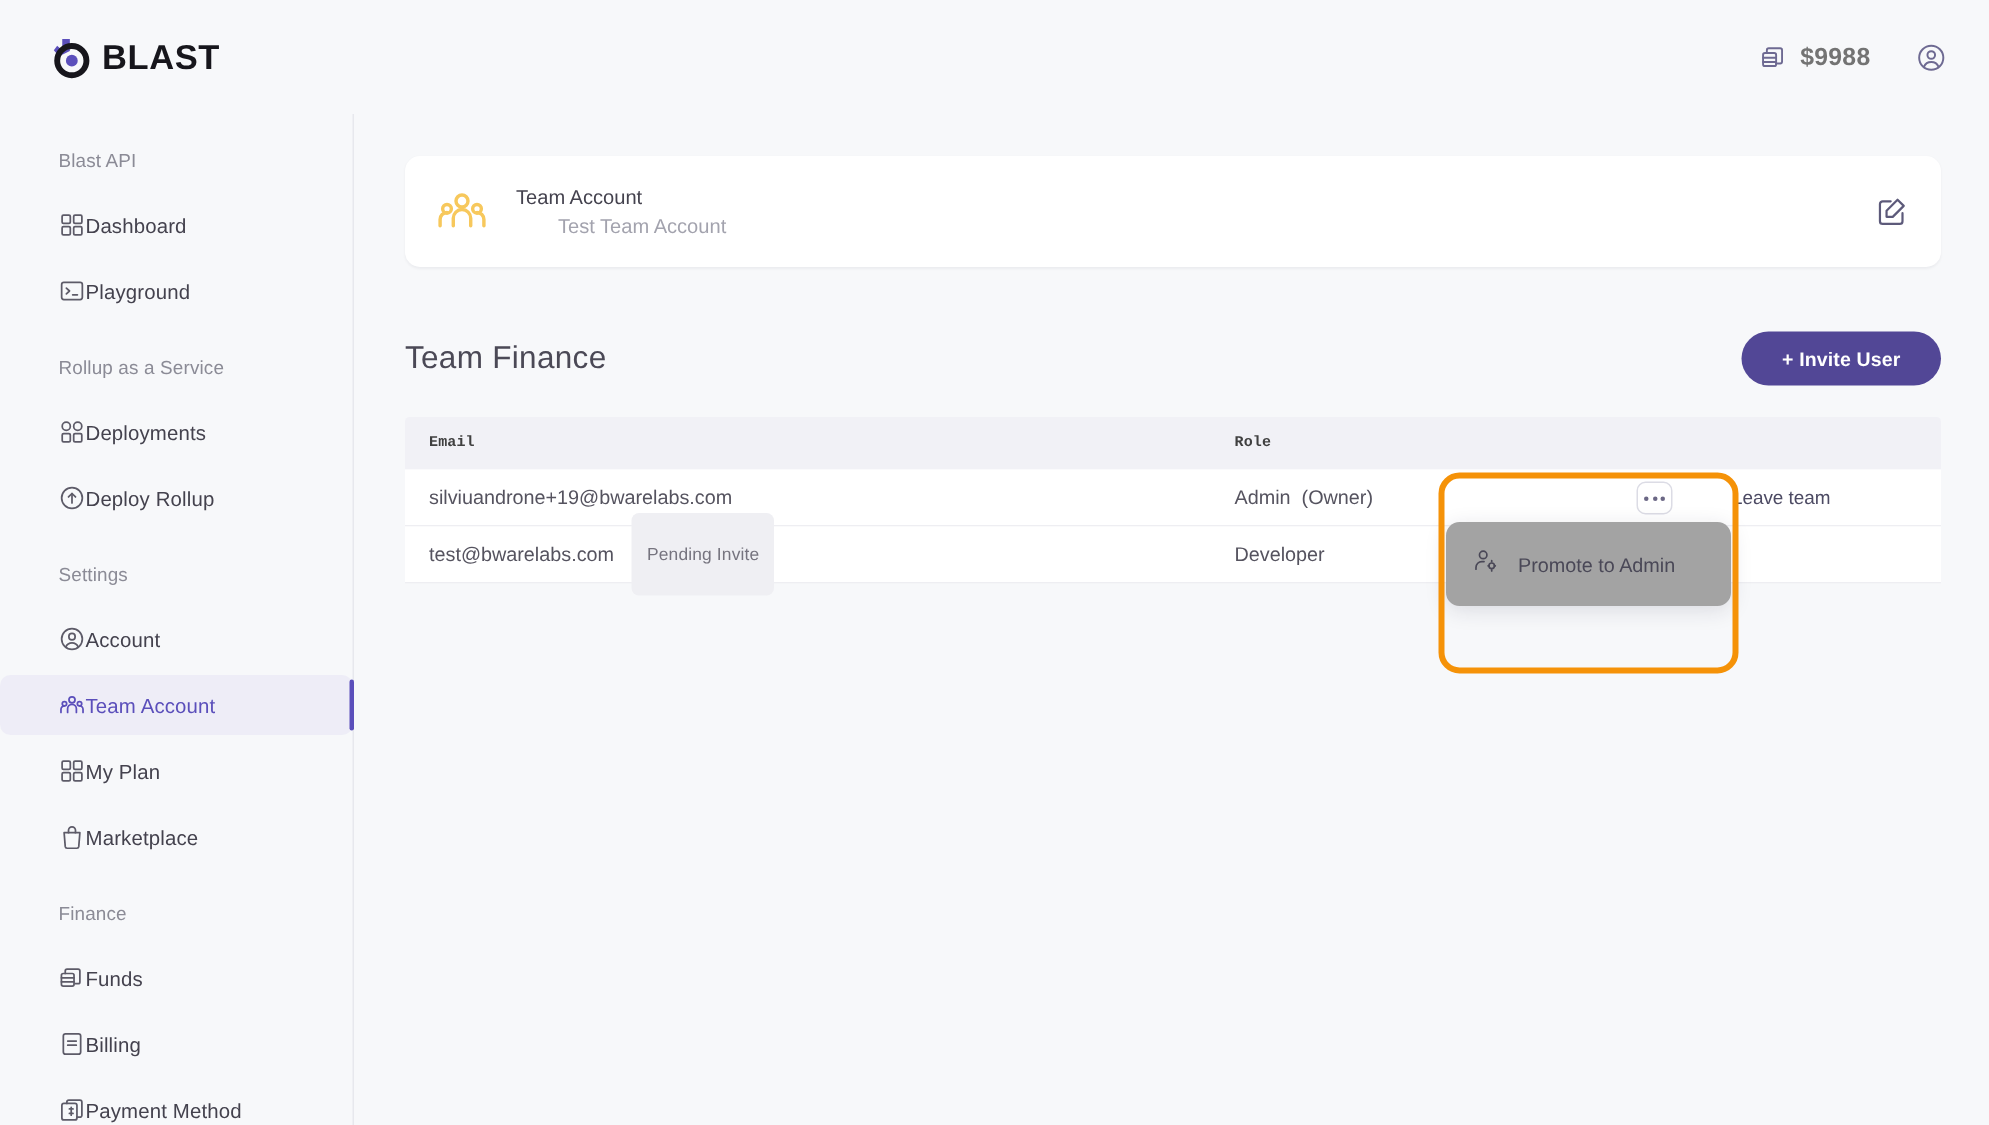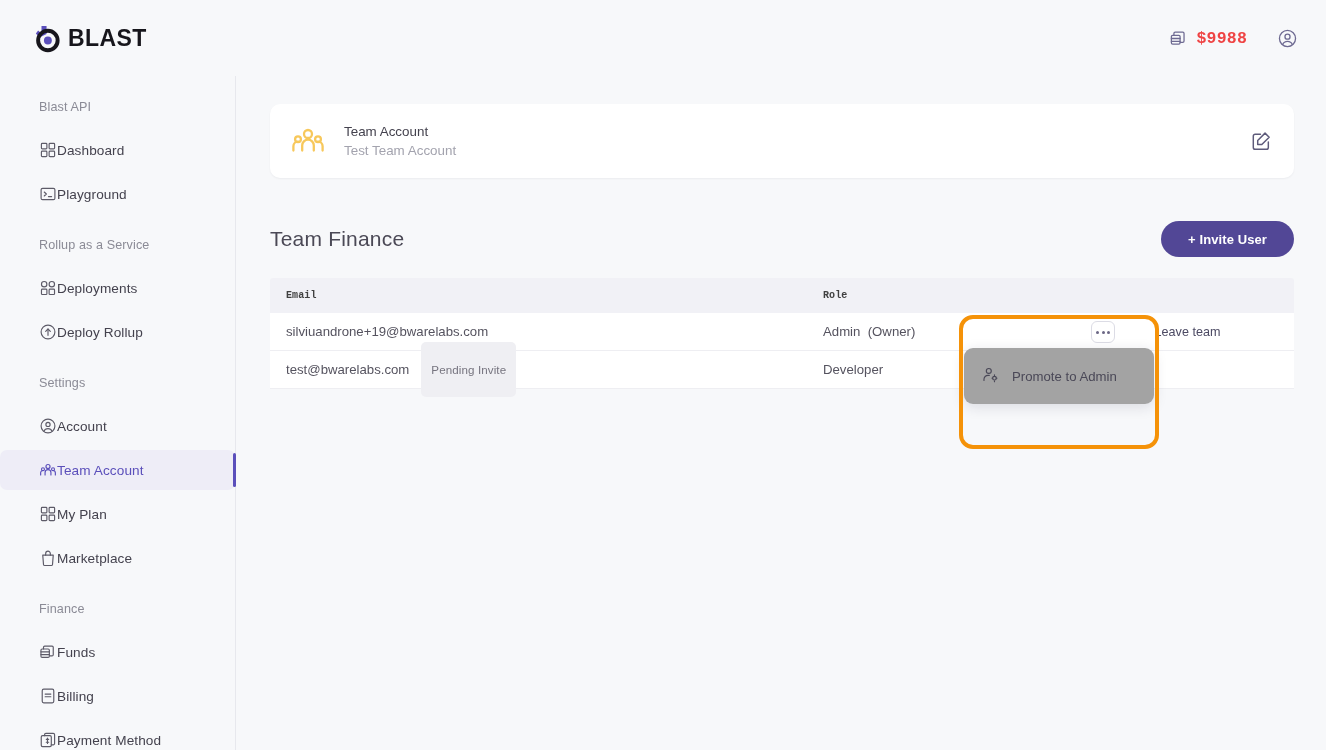--- a/index.html
+++ b/index.html
@@ -26,21 +26,21 @@
   .logo-text {
     font-size: 23px; font-weight: bold; letter-spacing: 0.4px;
     color: #17161c;
   }
   .topbar-right {
     margin-left: auto; margin-right: 28px;
     display: flex; align-items: center; gap: 30px;
   }
   .balance { display: flex; align-items: center; gap: 8px; }
   .balance-amount {
-    font-size: 16.5px; font-weight: bold; color: #ef4444; letter-spacing: .2px; font-family: Liberation Mono, monospace;
+    font-size: 16.5px; font-weight: bold; color: #737373; letter-spacing: .2px;
   }
   .ic { display: block; }
 
   
   .sidebar {
     position: absolute; top: 76px; left: 0;
     width: 236px; height: 674px;
     background: #f7f8fa;
     border-right: 1px solid #e7e8ed;
     padding-top: 24px;
@@ -83,21 +83,21 @@
     background: #ffffff;
     border-radius: 10px;
     height: 74px;
     display: flex; align-items: center;
     padding: 0 22px 0 20px;
     box-shadow: 0 1px 2px rgba(20,20,40,.05);
   }
   .team-card-icon { width: 36px; height: 36px; margin-right: 18px; flex:0 0 36px;}
   .team-card-texts { display: flex; flex-direction: column; gap: 4px; }
   .team-card-title { font-size: 13.4px; color: #44424e; }
-  .team-card-sub { font-size: 13.4px; color: #a3a3ae; }
+  .team-card-sub { font-size: 13.4px; color: #a3a3ae; margin-left: 28px; }
   .team-card-edit { margin-left: auto; cursor: pointer; width: 22px; height: 22px;}
 
   .section-head {
     margin-top: 43px;
     height: 36px;
     display: flex; align-items: center;
   }
   .section-title {
     font-size: 21px; color: #4b4956; font-weight: normal; letter-spacing: .2px;
   }

